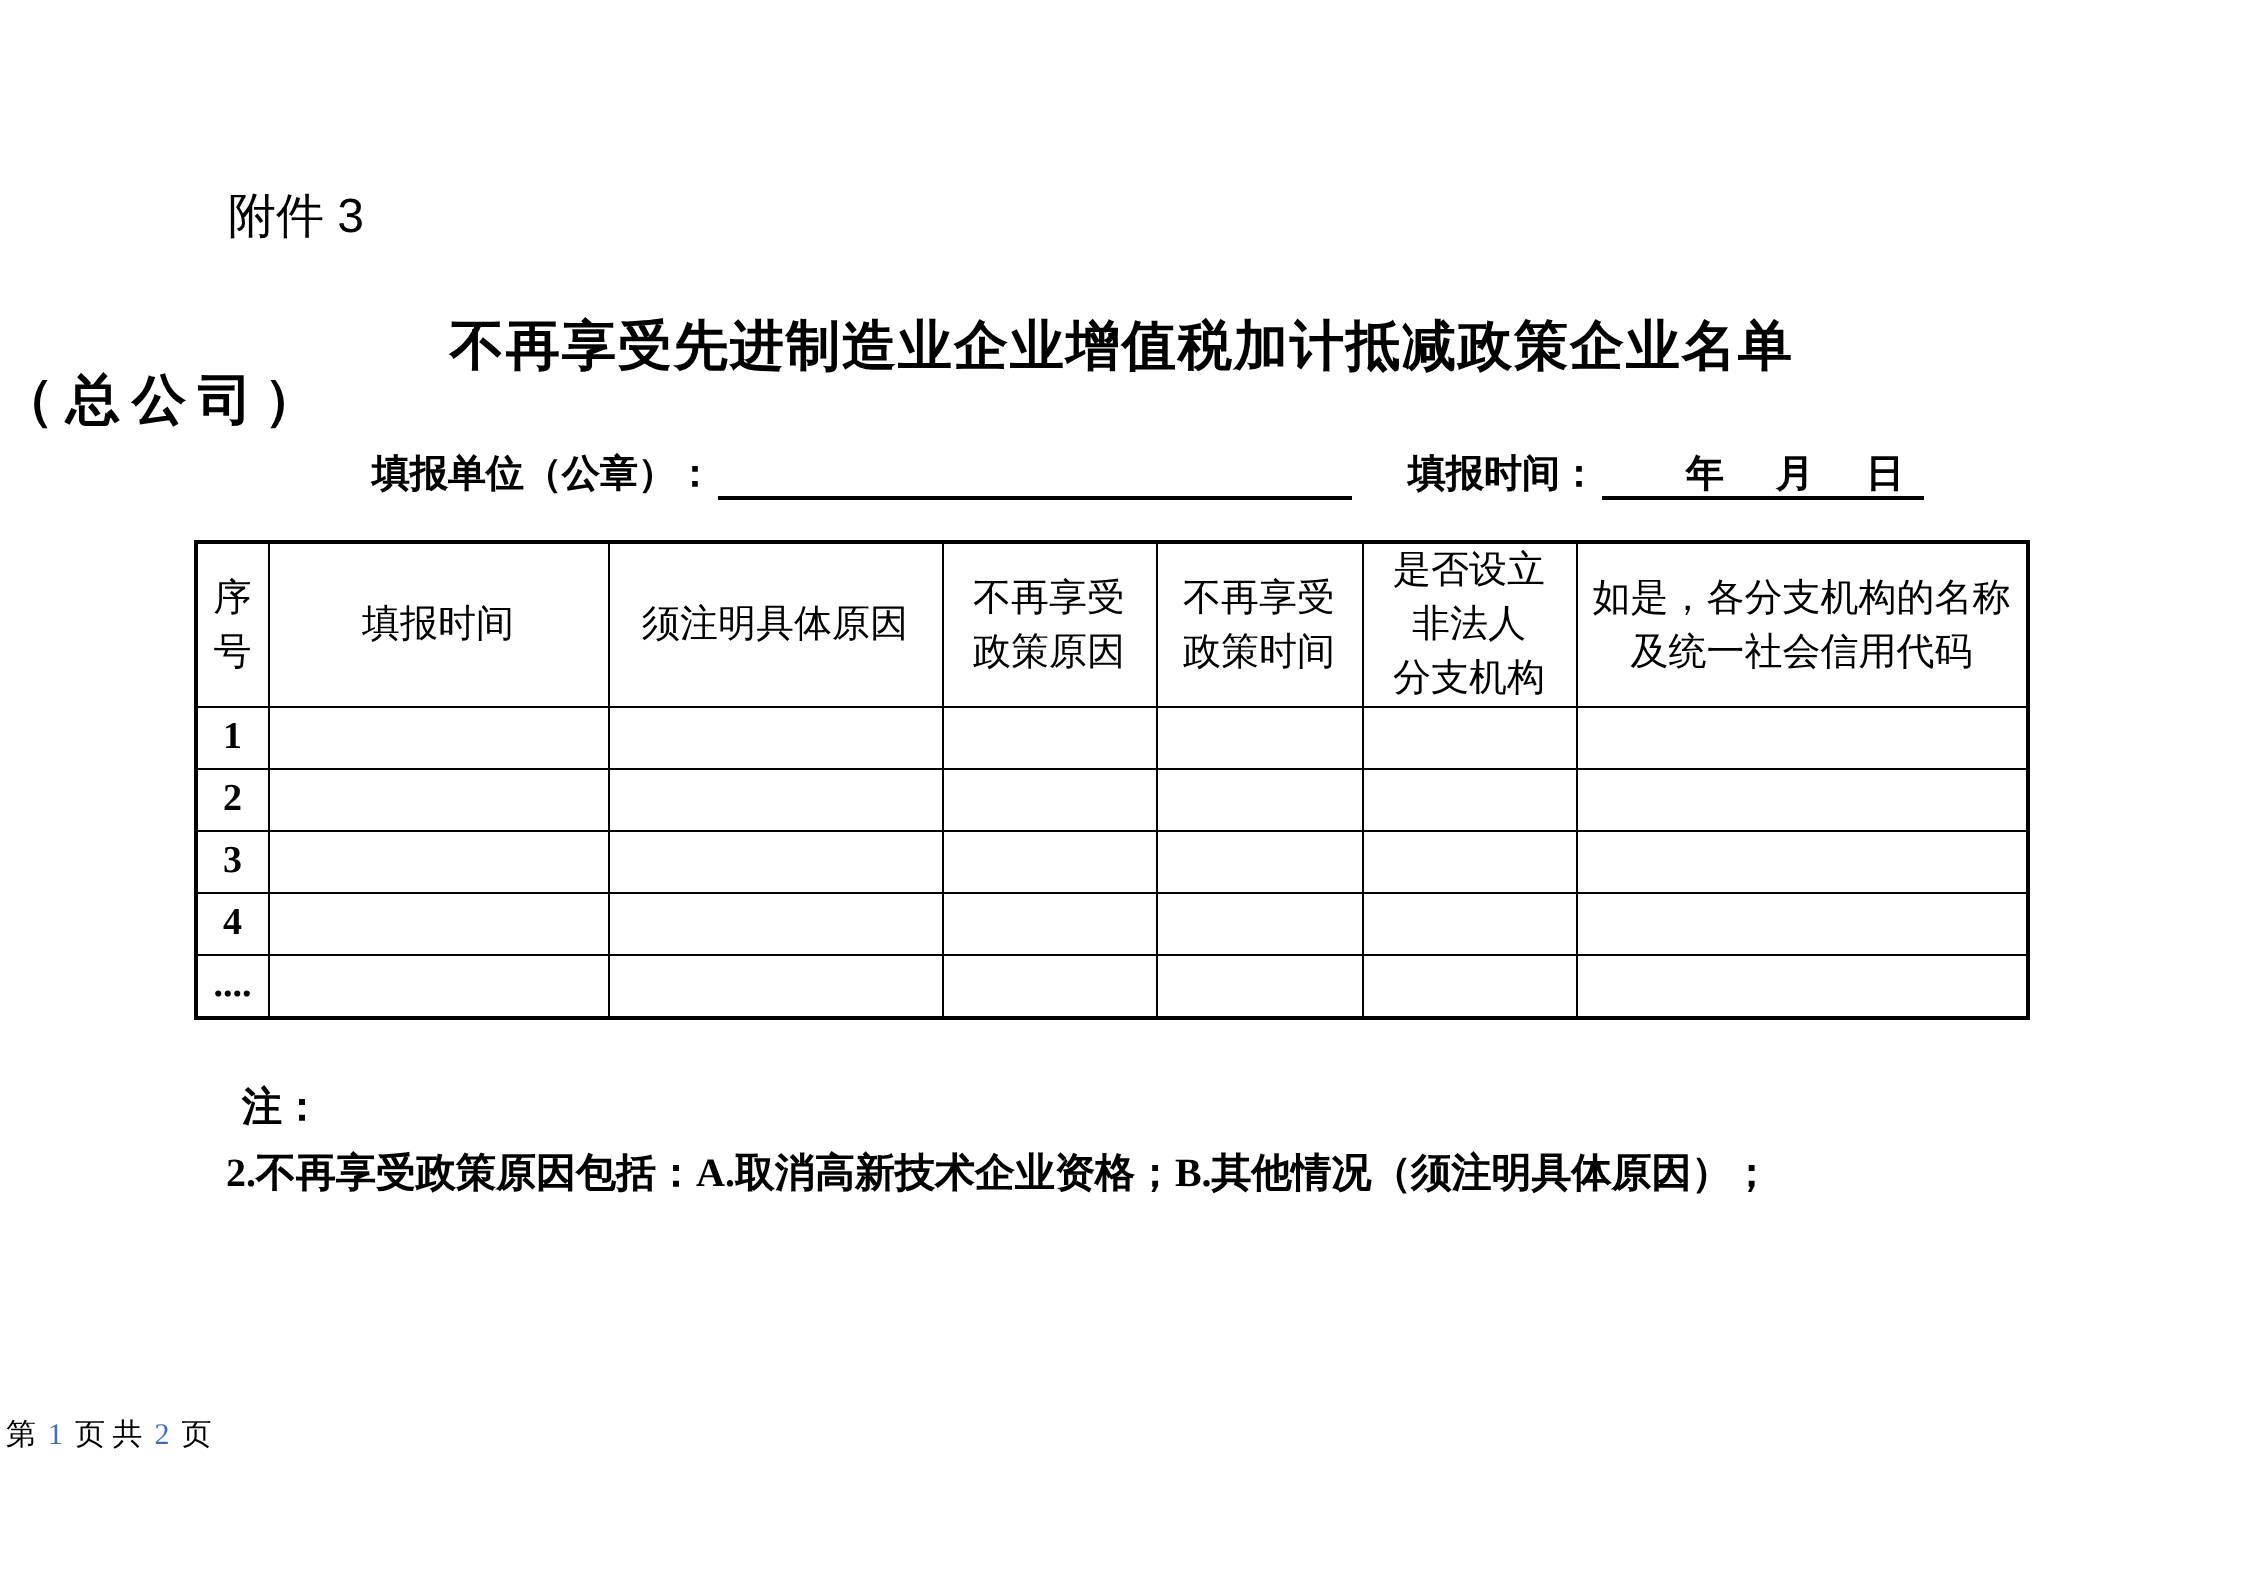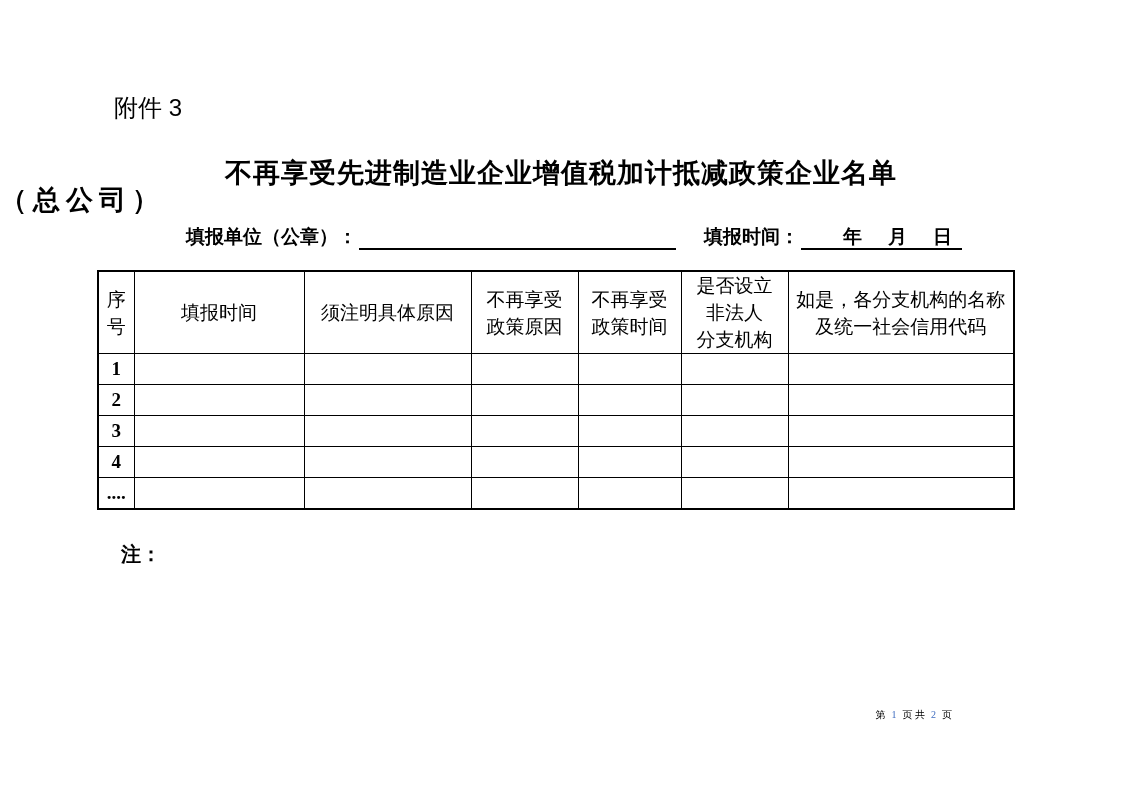--- a/index.html
+++ b/index.html
@@ -88,23 +88,23 @@
     font-weight:bold;
     font-size:20px;
     line-height:33px;
     text-align:justify;
   }
   .notes-label { padding-left:8px; }
 
   
   .page-footer {
     position:absolute; left:0; top:708px; width:955px;
-    text-align:right;
+    text-align:left;
     font-family:"Liberation Serif", serif;
-    font-size:10px;
+    font-size:15px;
   }
   .page-footer span { margin:0 3px; }
   .page-num { color:#3f6cc0; }
 </style>
 </head>
 <body>
 
 <div class="attachment-label">附件 3</div>
 
 <div class="doc-title">不再享受先进制造业企业增值税加计抵减政策企业名单</div>
@@ -192,17 +192,18 @@
       <td></td>
       <td></td>
       <td></td>
       <td></td>
     </tr>
   </tbody>
 </table>
 
 <div class="notes">
   <div class="notes-label">注：</div>
+  <div>2.不再享受政策原因包括：A.取消高新技术企业资格；B.其他情况（须注明具体原因）；</div>
 </div>
 
 <div class="page-footer">
   <span>第</span><span class="page-num">1</span><span>页 共</span><span class="page-num">2</span><span>页</span>
 </div>
 
 </body></html>

